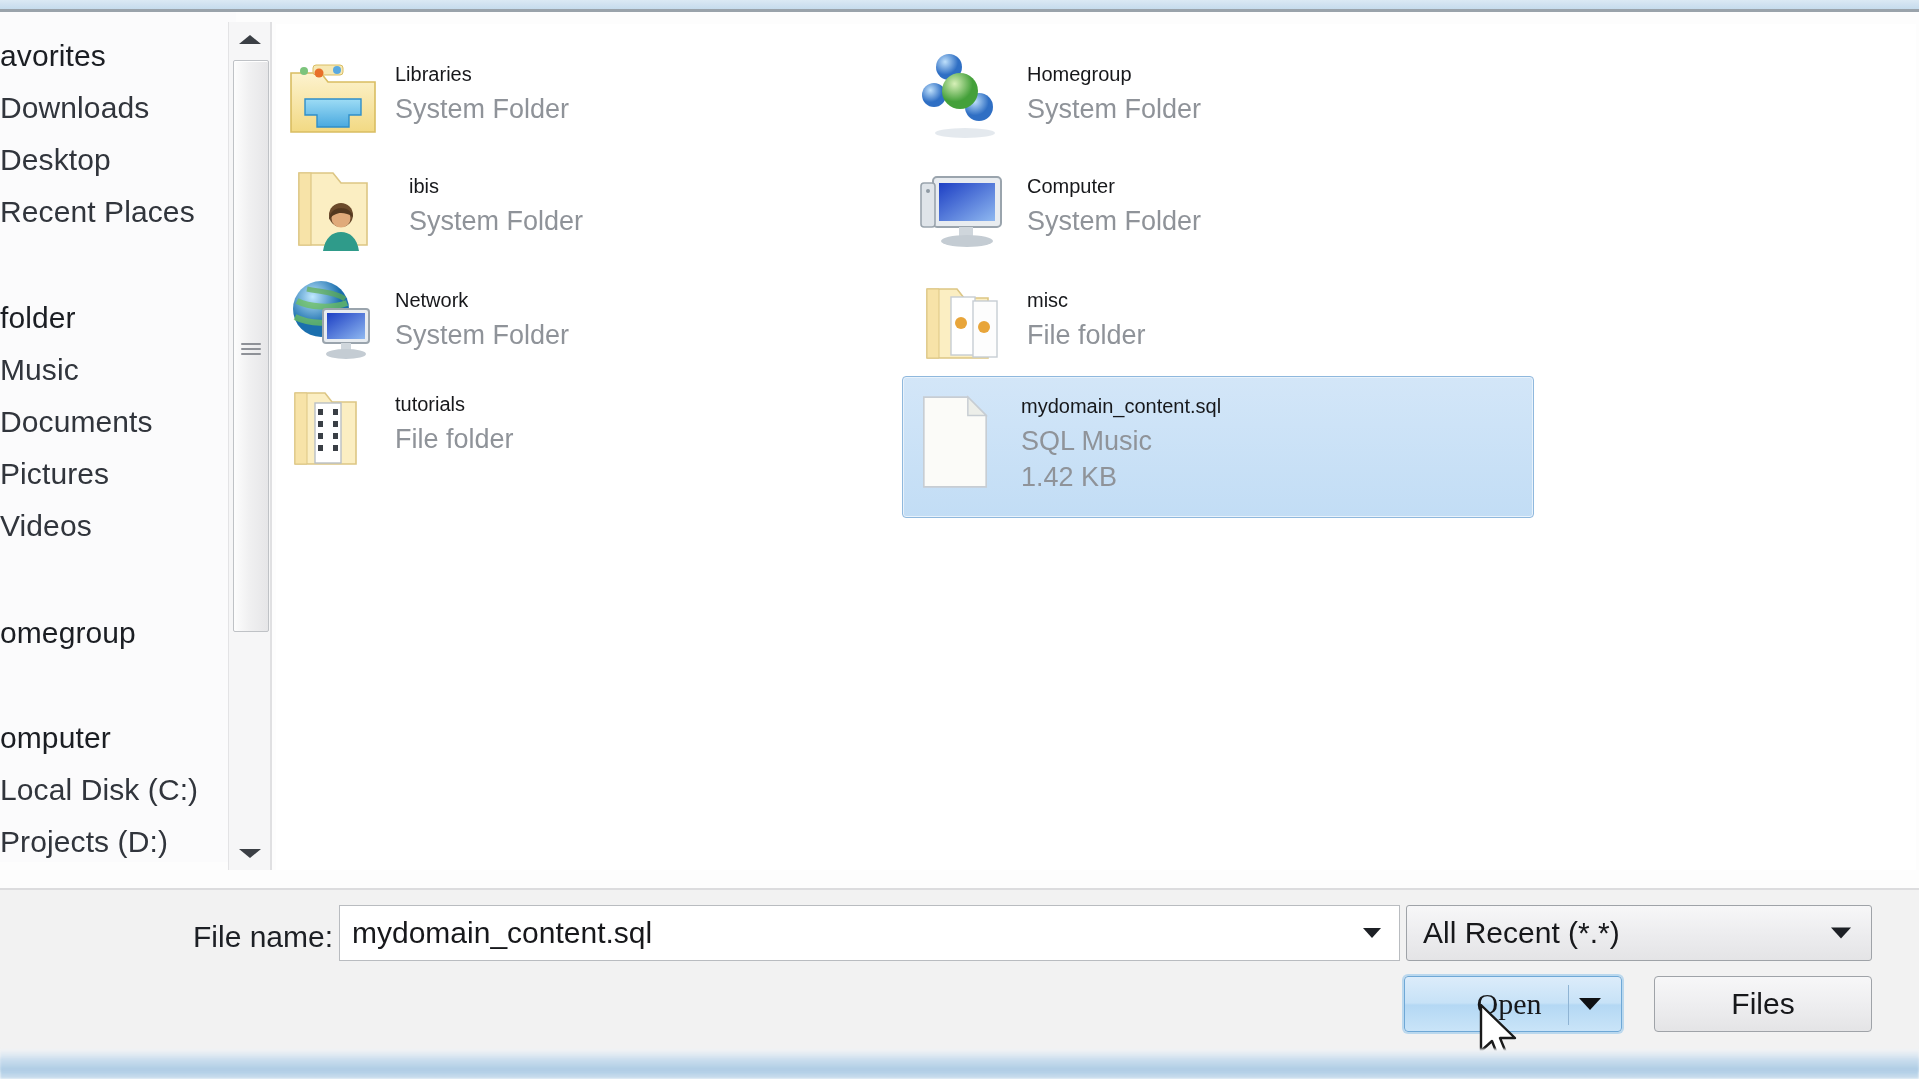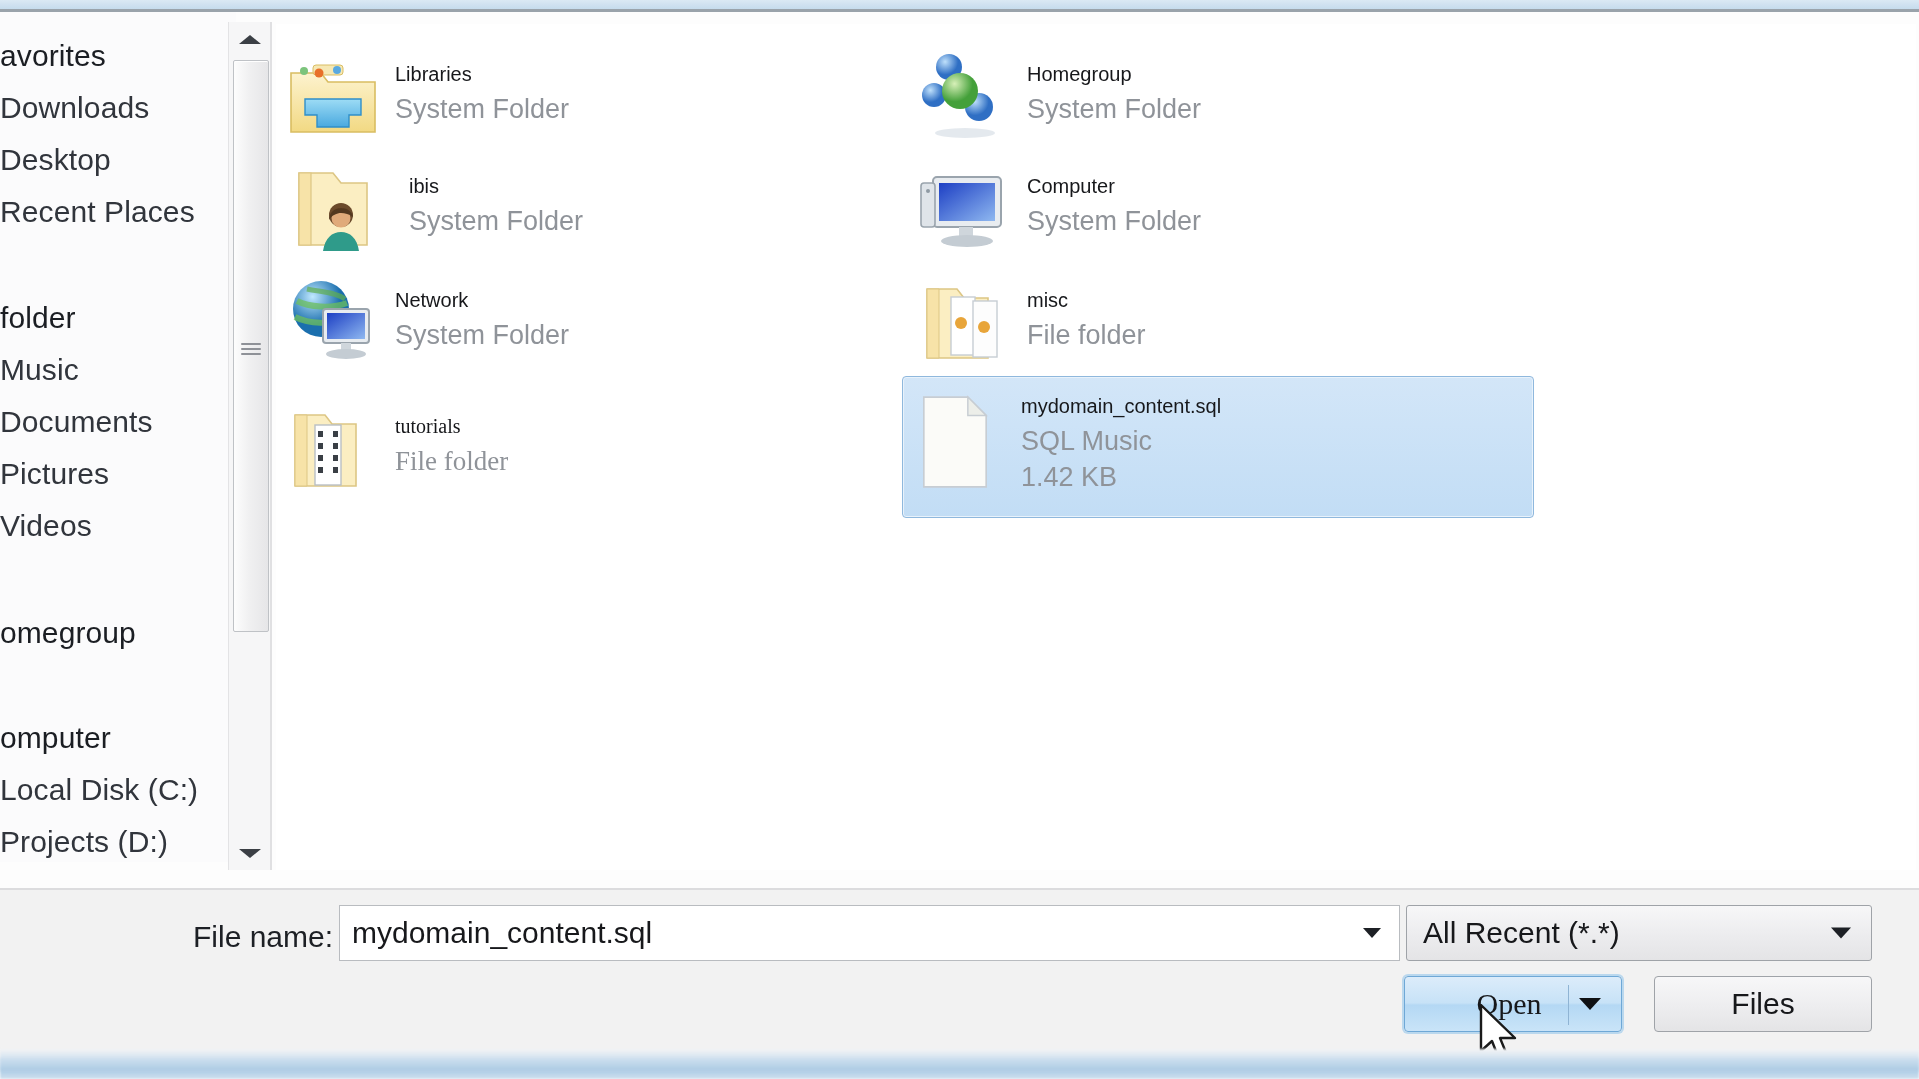--- a/index.html
+++ b/index.html
@@ -356,21 +356,21 @@
             <circle cx="67" cy="52" r="6" fill="#e8a53a"></circle>
             <path d="M10 14h12v69H10z" fill="#f7e3a8" stroke="#ddc684" stroke-width="1"></path>
           </svg>
         </div>
         <div class="ftext">
           <div class="fname">misc</div>
           <div class="fsub">File folder</div>
         </div>
       </div>
 
-      <div class="fitem" style="left:0px;top:370px;font-family:Liberation Serif, serif;">
+      <div class="fitem" style="left:0px;top:348px;">
         <div class="ficon">
           <svg viewBox="0 0 96 96" width="96" height="96">
             <path d="M10 14h30l7 9h24v62H10z" fill="#fbeec2" stroke="#ddc684" stroke-width="1.6"></path>
             <rect x="30" y="24" width="26" height="60" fill="#ffffff" stroke="#b9bfc5" stroke-width="1.4"></rect>
             <g fill="#3a3f45">
               <rect x="33" y="30" width="5" height="6"></rect>
                 <rect x="33" y="42" width="5" height="6"></rect>
               <rect x="33" y="54" width="5" height="6"></rect>
                 <rect x="33" y="66" width="5" height="6"></rect>
               <rect x="48" y="30" width="5" height="6"></rect>

